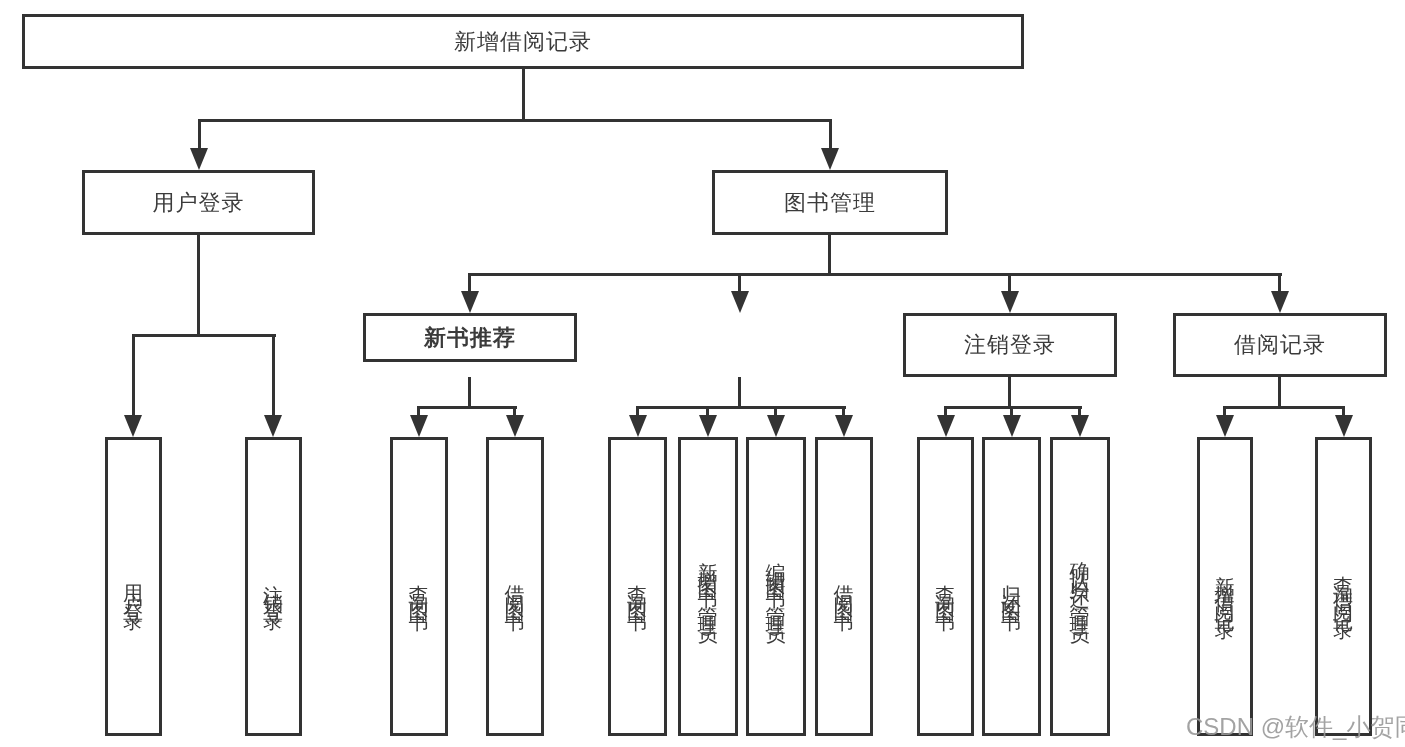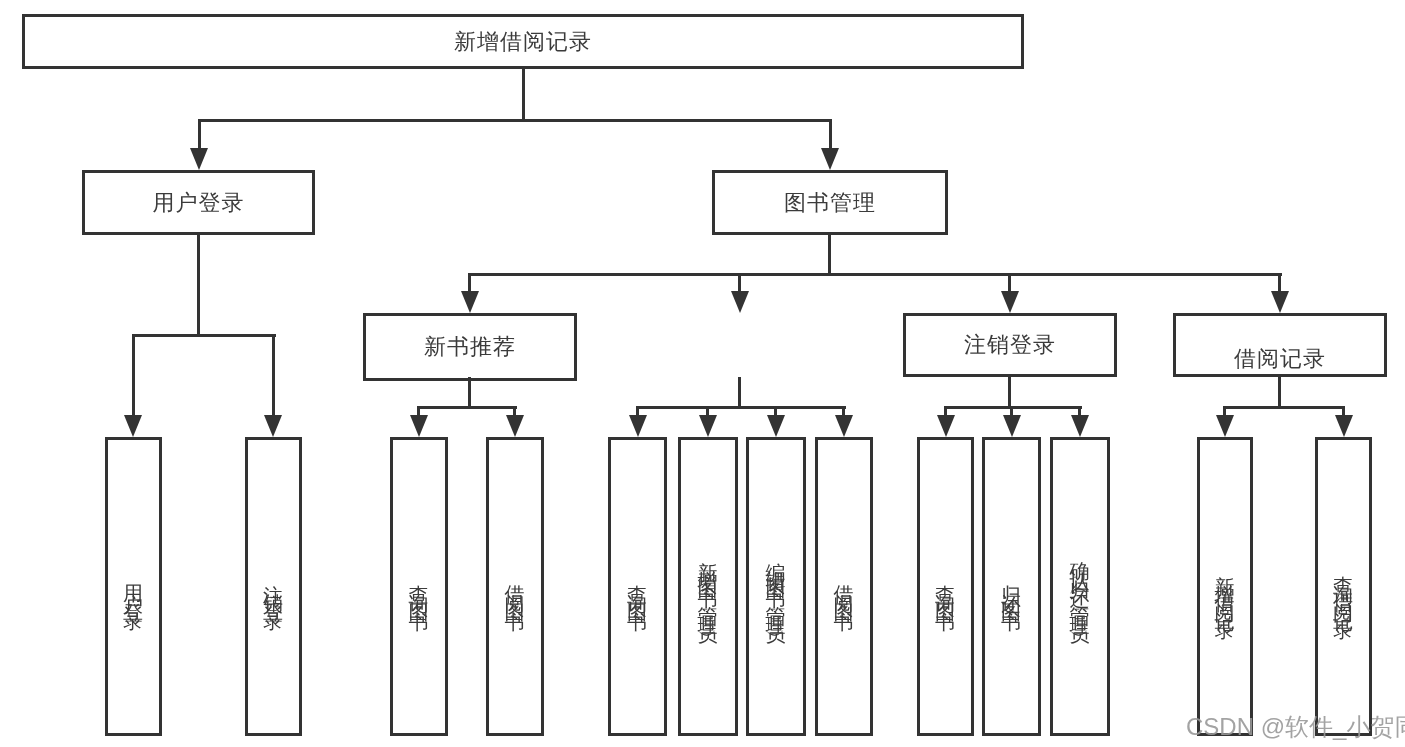--- a/index.html
+++ b/index.html
@@ -67,27 +67,27 @@
   <div class="hl" style="left:468px;top:273px;width:814px;"></div>
   <div class="vl" style="left:468px;top:273px;height:24px;"></div>
   <div class="ah" style="left:461px;top:291px;"></div>
   <div class="vl" style="left:738px;top:273px;height:24px;"></div>
   <div class="ah" style="left:731px;top:291px;"></div>
   <div class="vl" style="left:1008px;top:273px;height:24px;"></div>
   <div class="ah" style="left:1001px;top:291px;"></div>
   <div class="vl" style="left:1278px;top:273px;height:24px;"></div>
   <div class="ah" style="left:1271px;top:291px;"></div>
 
-  <div class="hnode" style="left:363px;top:313px;width:214px;height:68px;">
+  <div class="hnode" style="left:363px;top:313px;width:214px;height:49px;font-weight:bold;">
     <span>新书推荐</span>
   </div>
   <div class="hnode" style="left:903px;top:313px;width:214px;height:64px;">
     <span>注销登录</span>
   </div>
-  <div class="hnode" style="left:1173px;top:313px;width:214px;height:64px;align-items:flex-end;">
+  <div class="hnode" style="left:1173px;top:313px;width:214px;height:64px;">
     <span>借阅记录</span>
   </div>
 
   <div class="vl" style="left:468px;top:377px;height:32px;"></div>
   <div class="vl" style="left:738px;top:377px;height:32px;"></div>
   <div class="vl" style="left:1008px;top:377px;height:32px;"></div>
   <div class="vl" style="left:1278px;top:377px;height:32px;"></div>
 
   <div class="hl" style="left:417px;top:406px;width:100px;"></div>
   <div class="vl" style="left:417px;top:406px;height:20px;"></div>

